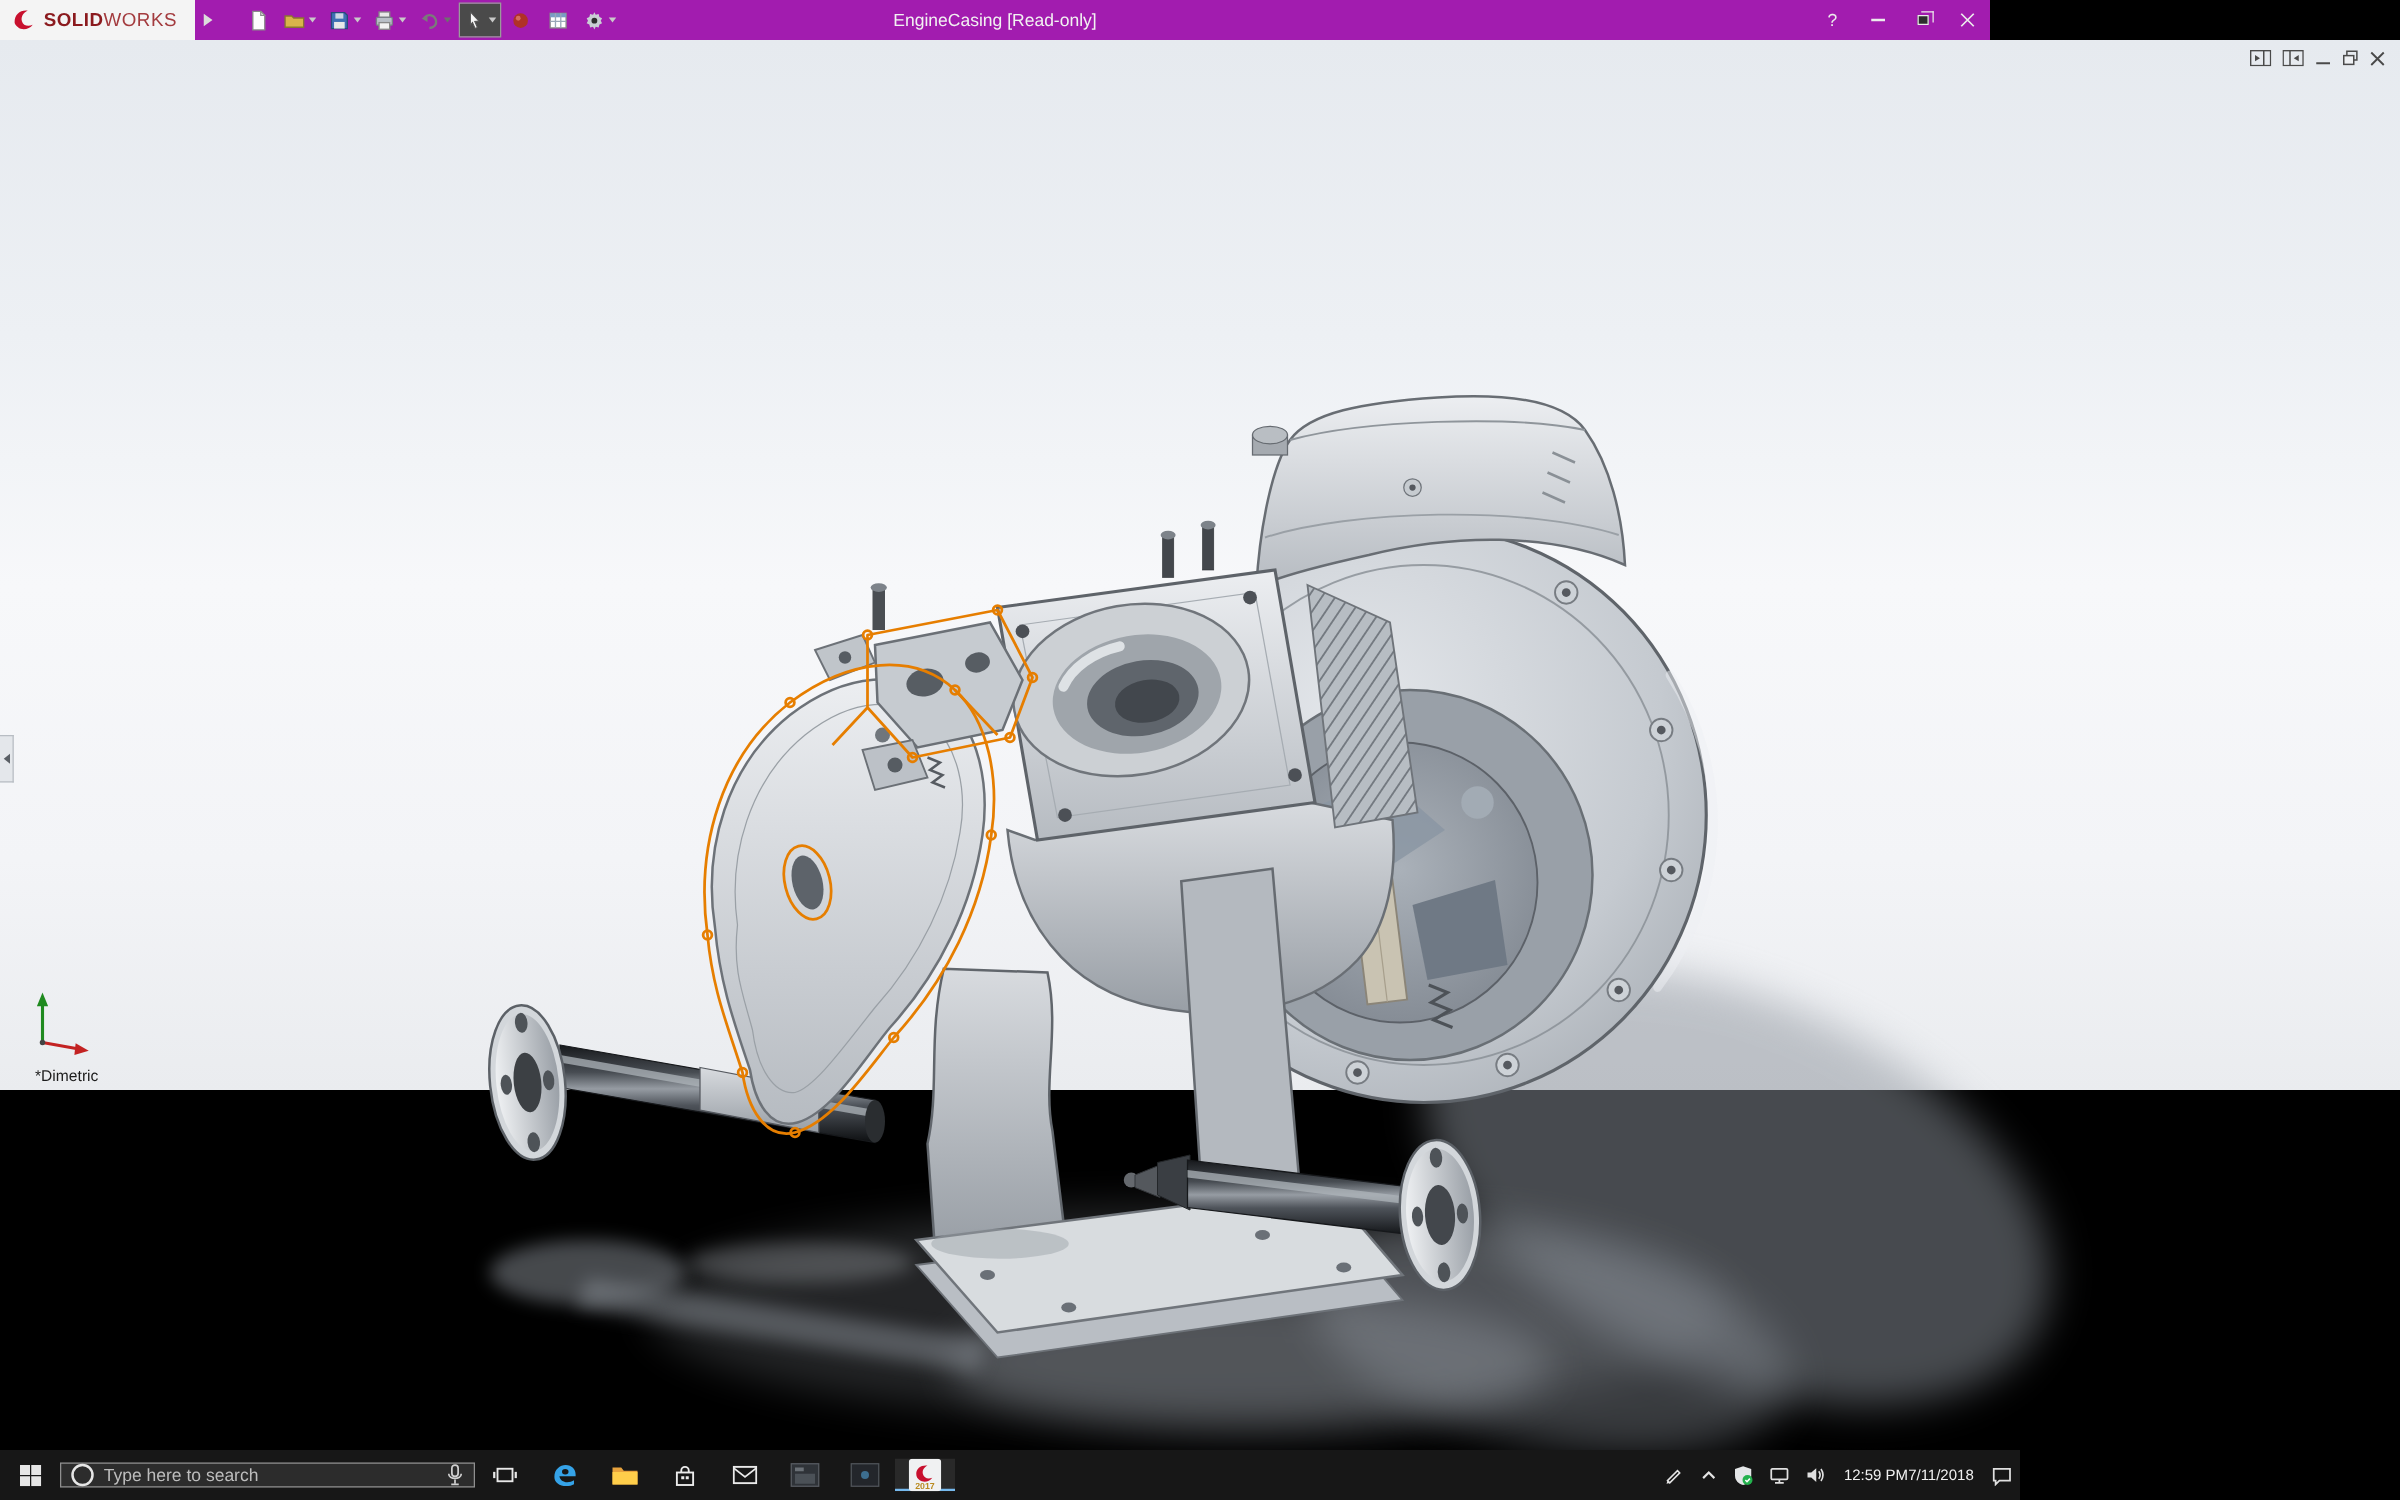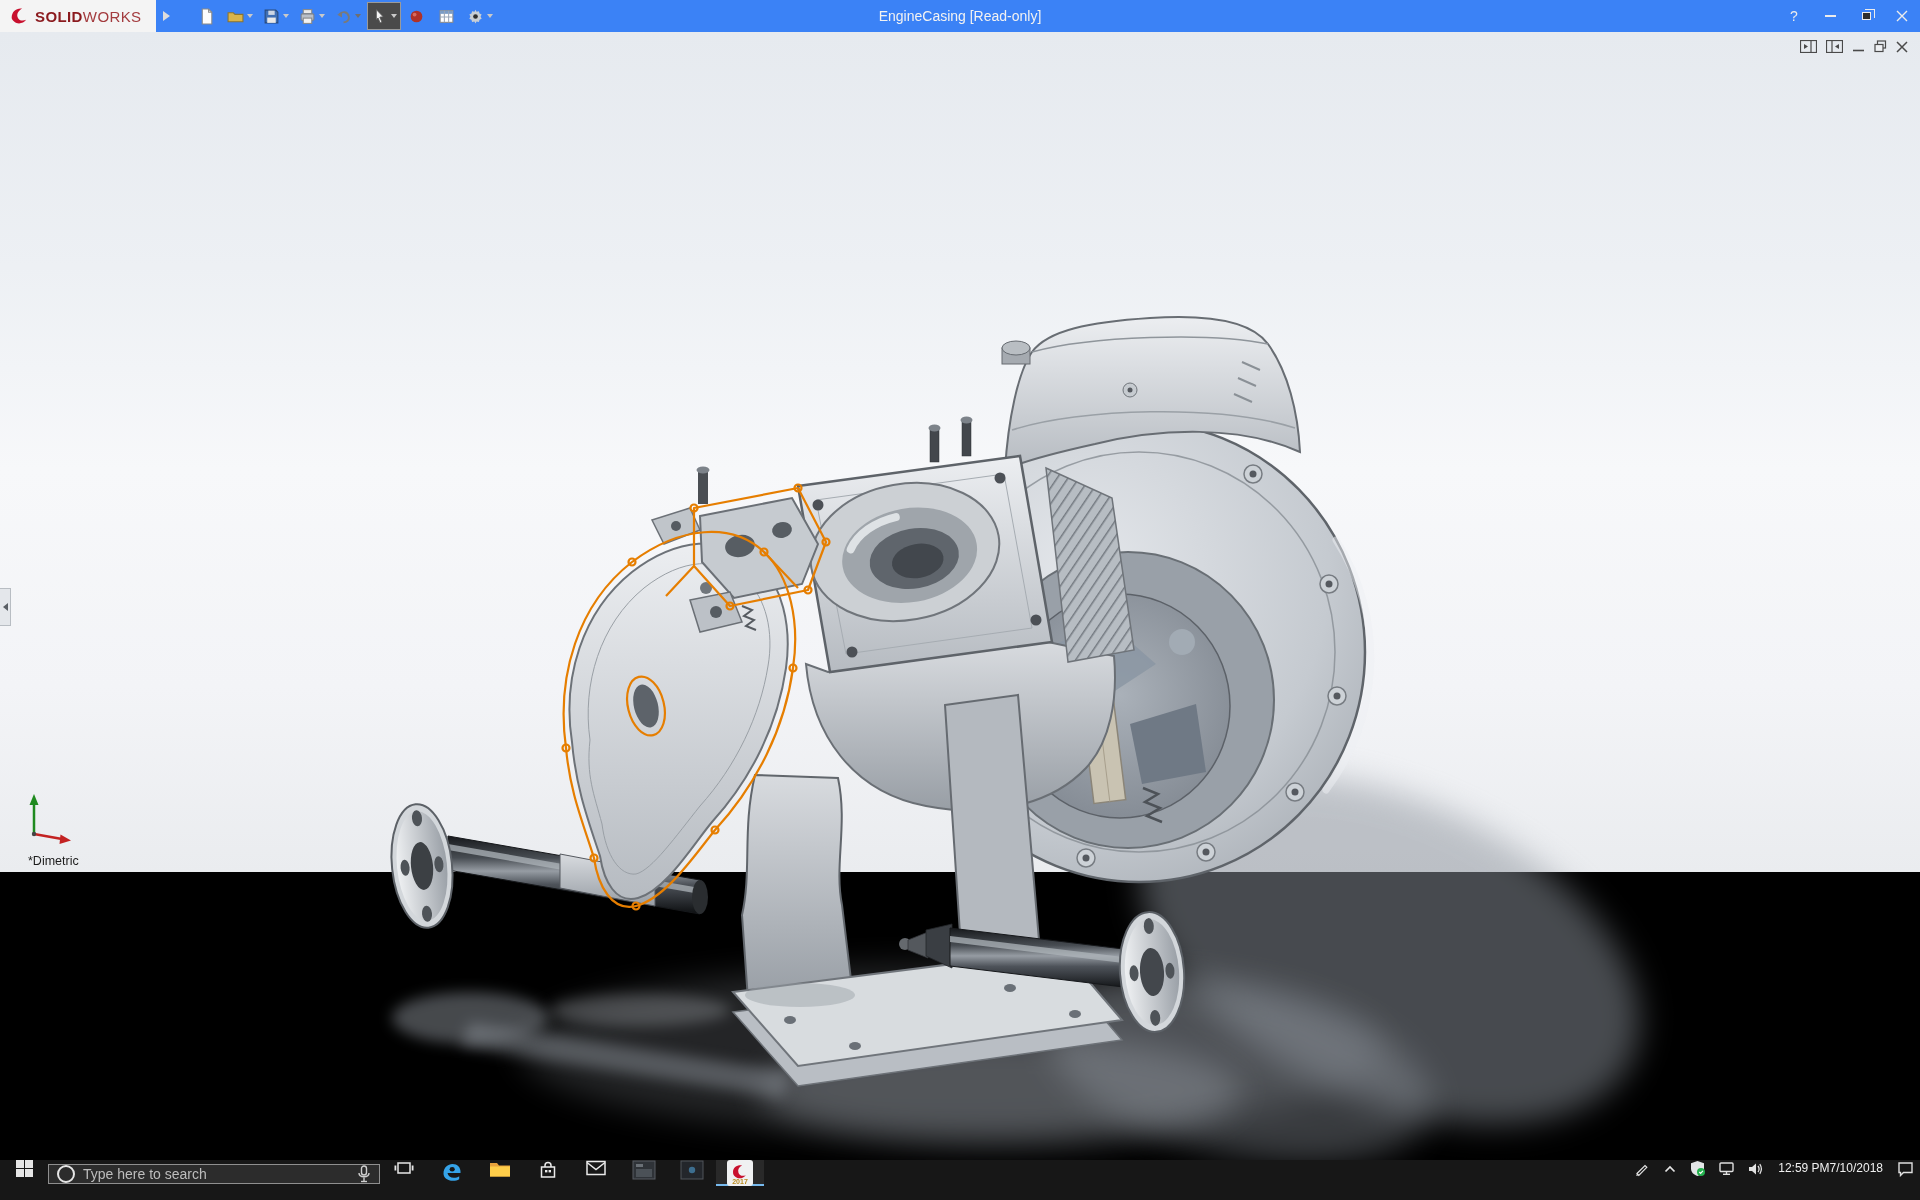--- a/index.html
+++ b/index.html
@@ -1,19 +1,19 @@
 <!DOCTYPE html>
 <html><head>
 <meta charset="utf-8">
 <style>
   *{margin:0;padding:0;box-sizing:border-box}
   html,body{width:1920px;height:1200px;overflow:hidden;background:#000;
     font-family:"Liberation Sans","DejaVu Sans",sans-serif;}
   
-  .titlebar{position:absolute;top:0;left:0;width:1920px;height:32px;background:#3b82f6;
+  .titlebar{position:absolute;top:0;left:0;width:1592px;height:32px;background:#a21caf;
     display:flex;align-items:center;color:#e8e8e8;z-index:30;}
   .logo{height:32px;background:#f4f4f4;display:flex;align-items:center;gap:5px;padding:0 14px 0 8px;}
   .brand{font-size:15px;letter-spacing:.4px;color:#8b1a1e;white-space:nowrap;}
   .brand b{font-weight:bold}
   .brand .works{font-weight:normal;color:#a33b3e}
   .flyout{width:22px;height:32px;background:transparent;border:none;display:grid;place-items:center;cursor:pointer;}
   .tri-right{width:0;height:0;border-top:5px solid transparent;border-bottom:5px solid transparent;border-left:7px solid #dcdcdc;}
   .tb-icons{display:flex;align-items:center;gap:4px;margin-left:16px;}
   .tbtn{height:26px;min-width:26px;padding:0 3px;background:transparent;border:none;display:flex;align-items:center;justify-content:center;cursor:pointer;}
   .tbtn svg{width:17px;height:17px;display:block;}
@@ -33,21 +33,21 @@
   .scene{position:absolute;inset:0;}
   .doc-controls{position:absolute;top:8px;right:12px;display:flex;align-items:center;gap:9px;}
   .dbtn{background:transparent;border:none;padding:0;display:grid;place-items:center;cursor:pointer;color:#4a4a4a;}
   .dbtn svg{display:block}
   .left-flyout{position:absolute;left:0;top:556px;width:11px;height:38px;background:#e4e7eb;border:1px solid #b8bdc3;border-left:none;
     display:grid;place-items:center;cursor:pointer;}
   .left-flyout span{width:0;height:0;border-top:4px solid transparent;border-bottom:4px solid transparent;border-right:5px solid #5a5f65;}
   .view-label{position:absolute;left:28px;bottom:4px;font-size:12.5px;color:#1c1c1c;}
   .triad{position:absolute;left:18px;bottom:26px;width:56px;height:56px;}
   
-  .taskbar{position:absolute;left:0;bottom:0;width:1920px;height:40px;background:#171717;display:flex;align-items:flex-start;z-index:40;}
+  .taskbar{position:absolute;left:0;bottom:0;width:1616px;height:40px;background:#171717;display:flex;align-items:center;z-index:40;}
   .task-btn{width:48px;border:none;background:transparent;display:grid;place-items:center;cursor:pointer;position:relative;}
   .task-btn svg{display:block}
   .task-btn.active{background:rgba(255,255,255,.08);box-shadow:inset 0 -2px 0 #76b9ed;}
   .search{width:332px;margin:4px 0;background:#2c2c2c;border:1px solid #8f8f8f;display:flex;align-items:center;padding:0 8px;gap:8px;}
   .cortana{width:18px;height:18px;border:2px solid #e6e6e6;border-radius:50%;flex:0 0 auto;}
   .search input{flex:1;background:transparent;border:none;outline:none;color:#dcdcdc;font-size:14px;font-family:inherit;}
   .search input::placeholder{color:#bdbdbd;}
   .tray{margin-left:auto;display:flex;align-items:stretch;}
   .tray-btn{border:none;background:transparent;display:grid;place-items:center;padding:0 6px;cursor:pointer;color:#e4e4e4;}
   .clock{display:flex;flex-direction:row;justify-content:center;align-items:center;color:#f0f0f0;font-size:12px;line-height:15px;padding:0 8px;cursor:pointer;background:transparent;border:none;font-family:inherit;}
@@ -517,21 +517,21 @@
       </svg>
     </button>
     <button class="tray-btn">
       <svg width="17" height="16" viewBox="0 0 17 16">
         <polygon points="2,6 5,6 9,2.5 9,13.5 5,10 2,10" fill="#e0e0e0"></polygon>
         <path d="M11 5 Q13.2 8 11 11 M12.8 3.2 Q16 8 12.8 12.8" fill="none" stroke="#e0e0e0" stroke-width="1.3"></path>
       </svg>
     </button>
     <button class="clock">
       <div>12:59 PM</div>
-      <div>7/10/2018</div>
+      <div>7/11/2018</div>
     </button>
     <button class="tray-btn">
       <svg width="17" height="17" viewBox="0 0 17 17">
         <path d="M2 3 h13 v9.5 h-8.5 l-3 3 v-3 H2 Z" fill="none" stroke="#e0e0e0" stroke-width="1.4"></path>
       </svg>
     </button>
   </div>
 </footer>
 
 </body></html>

